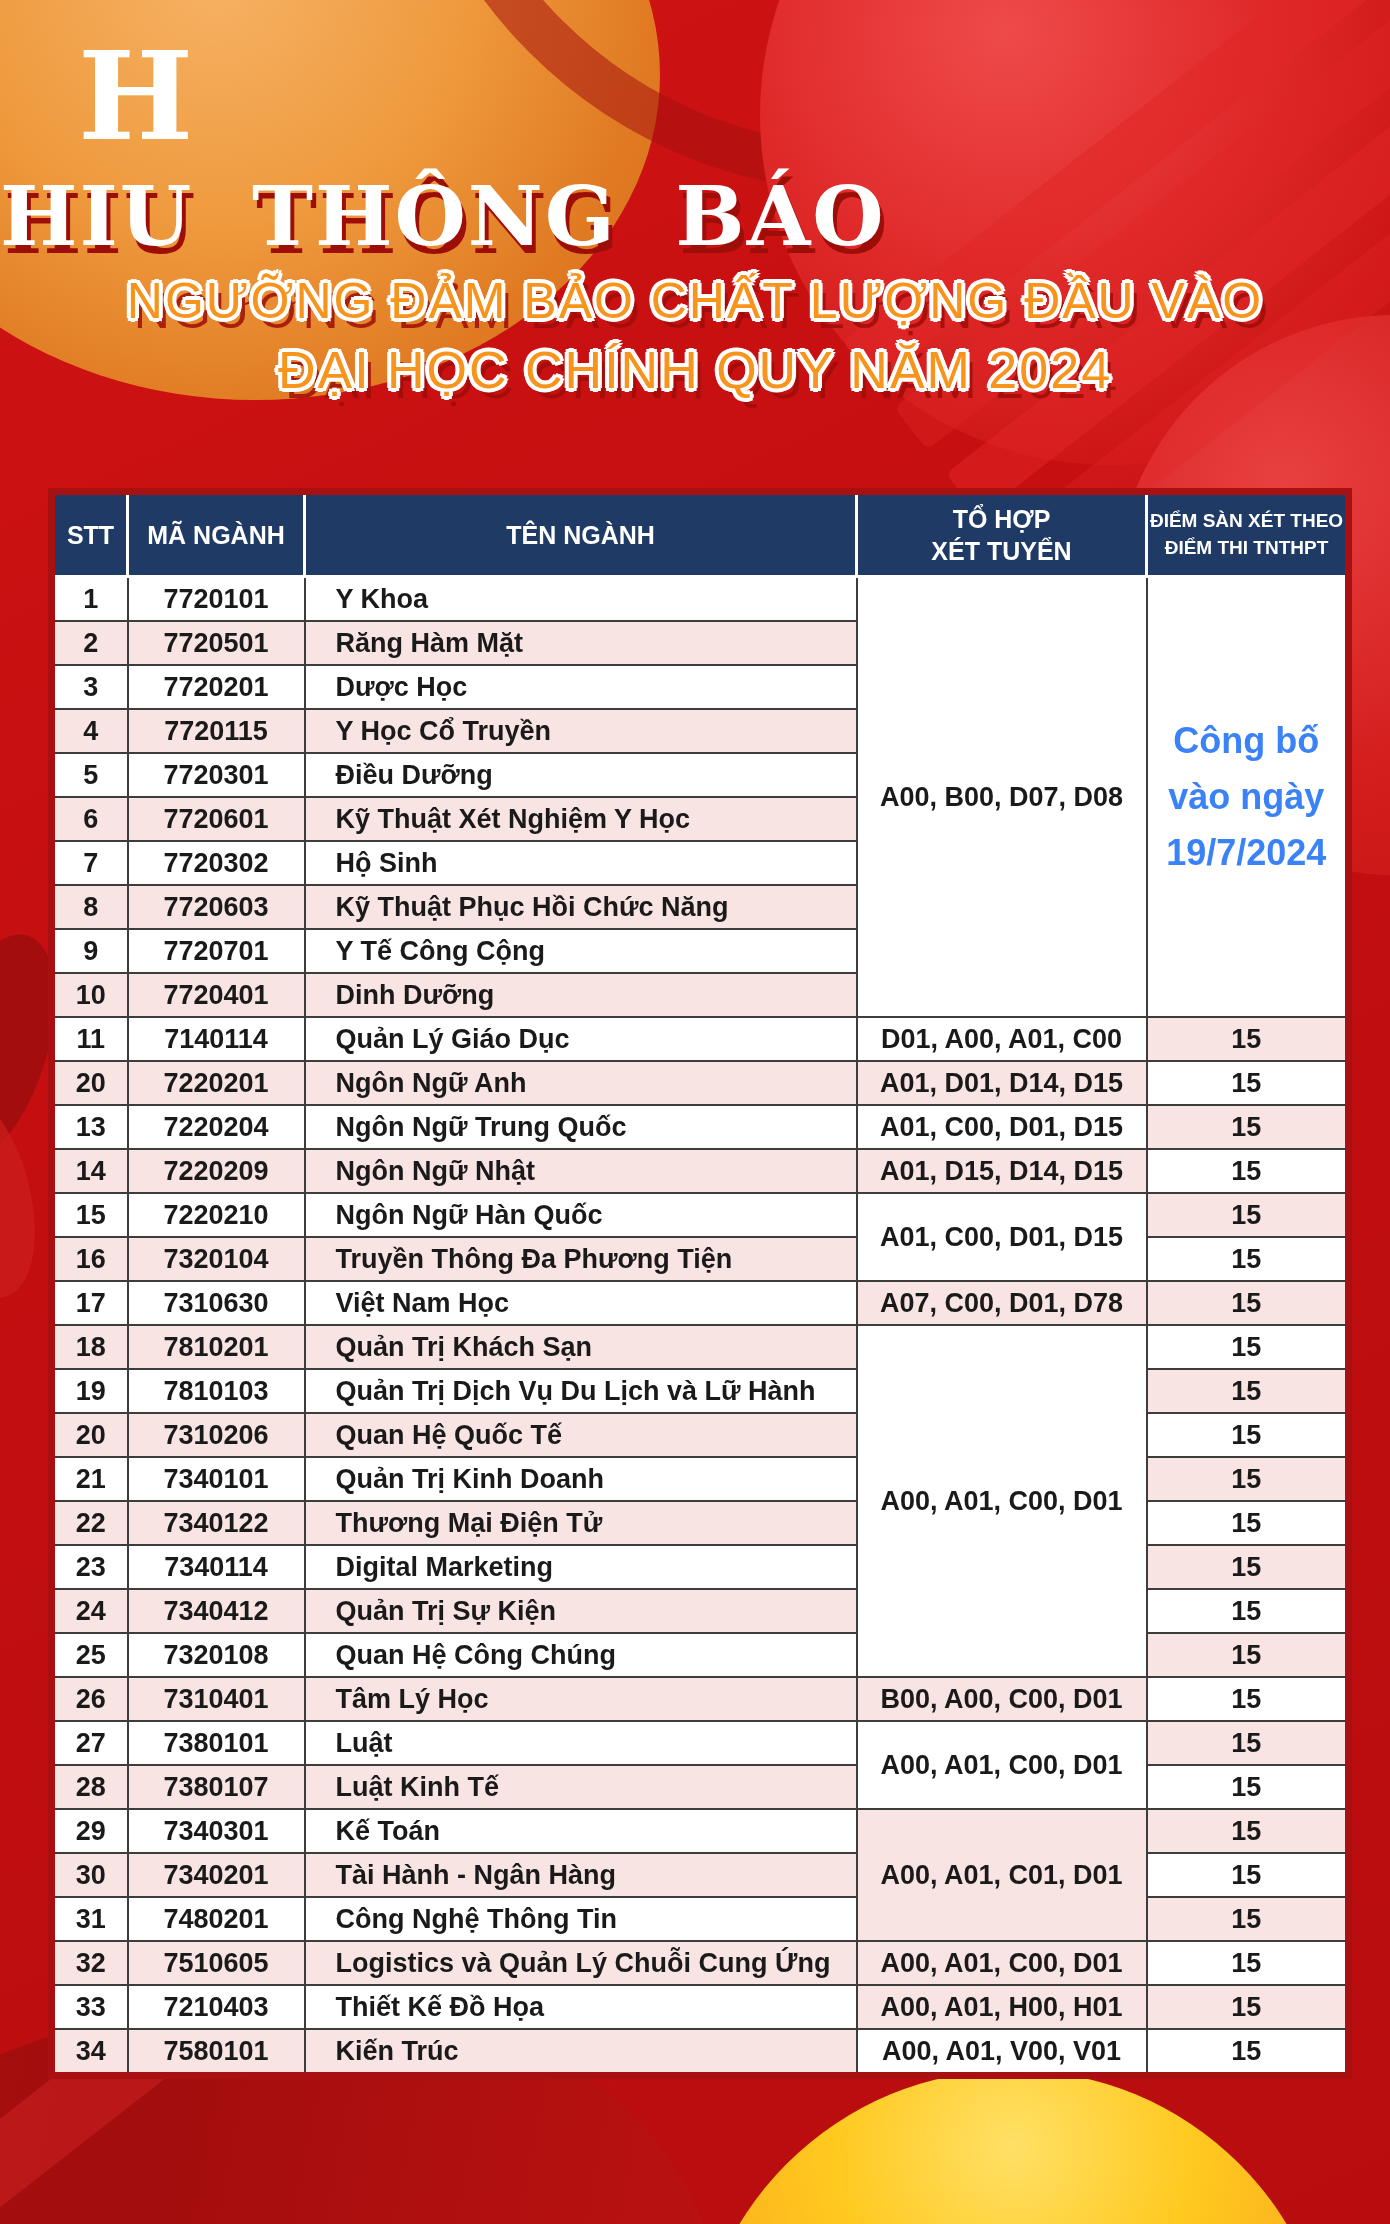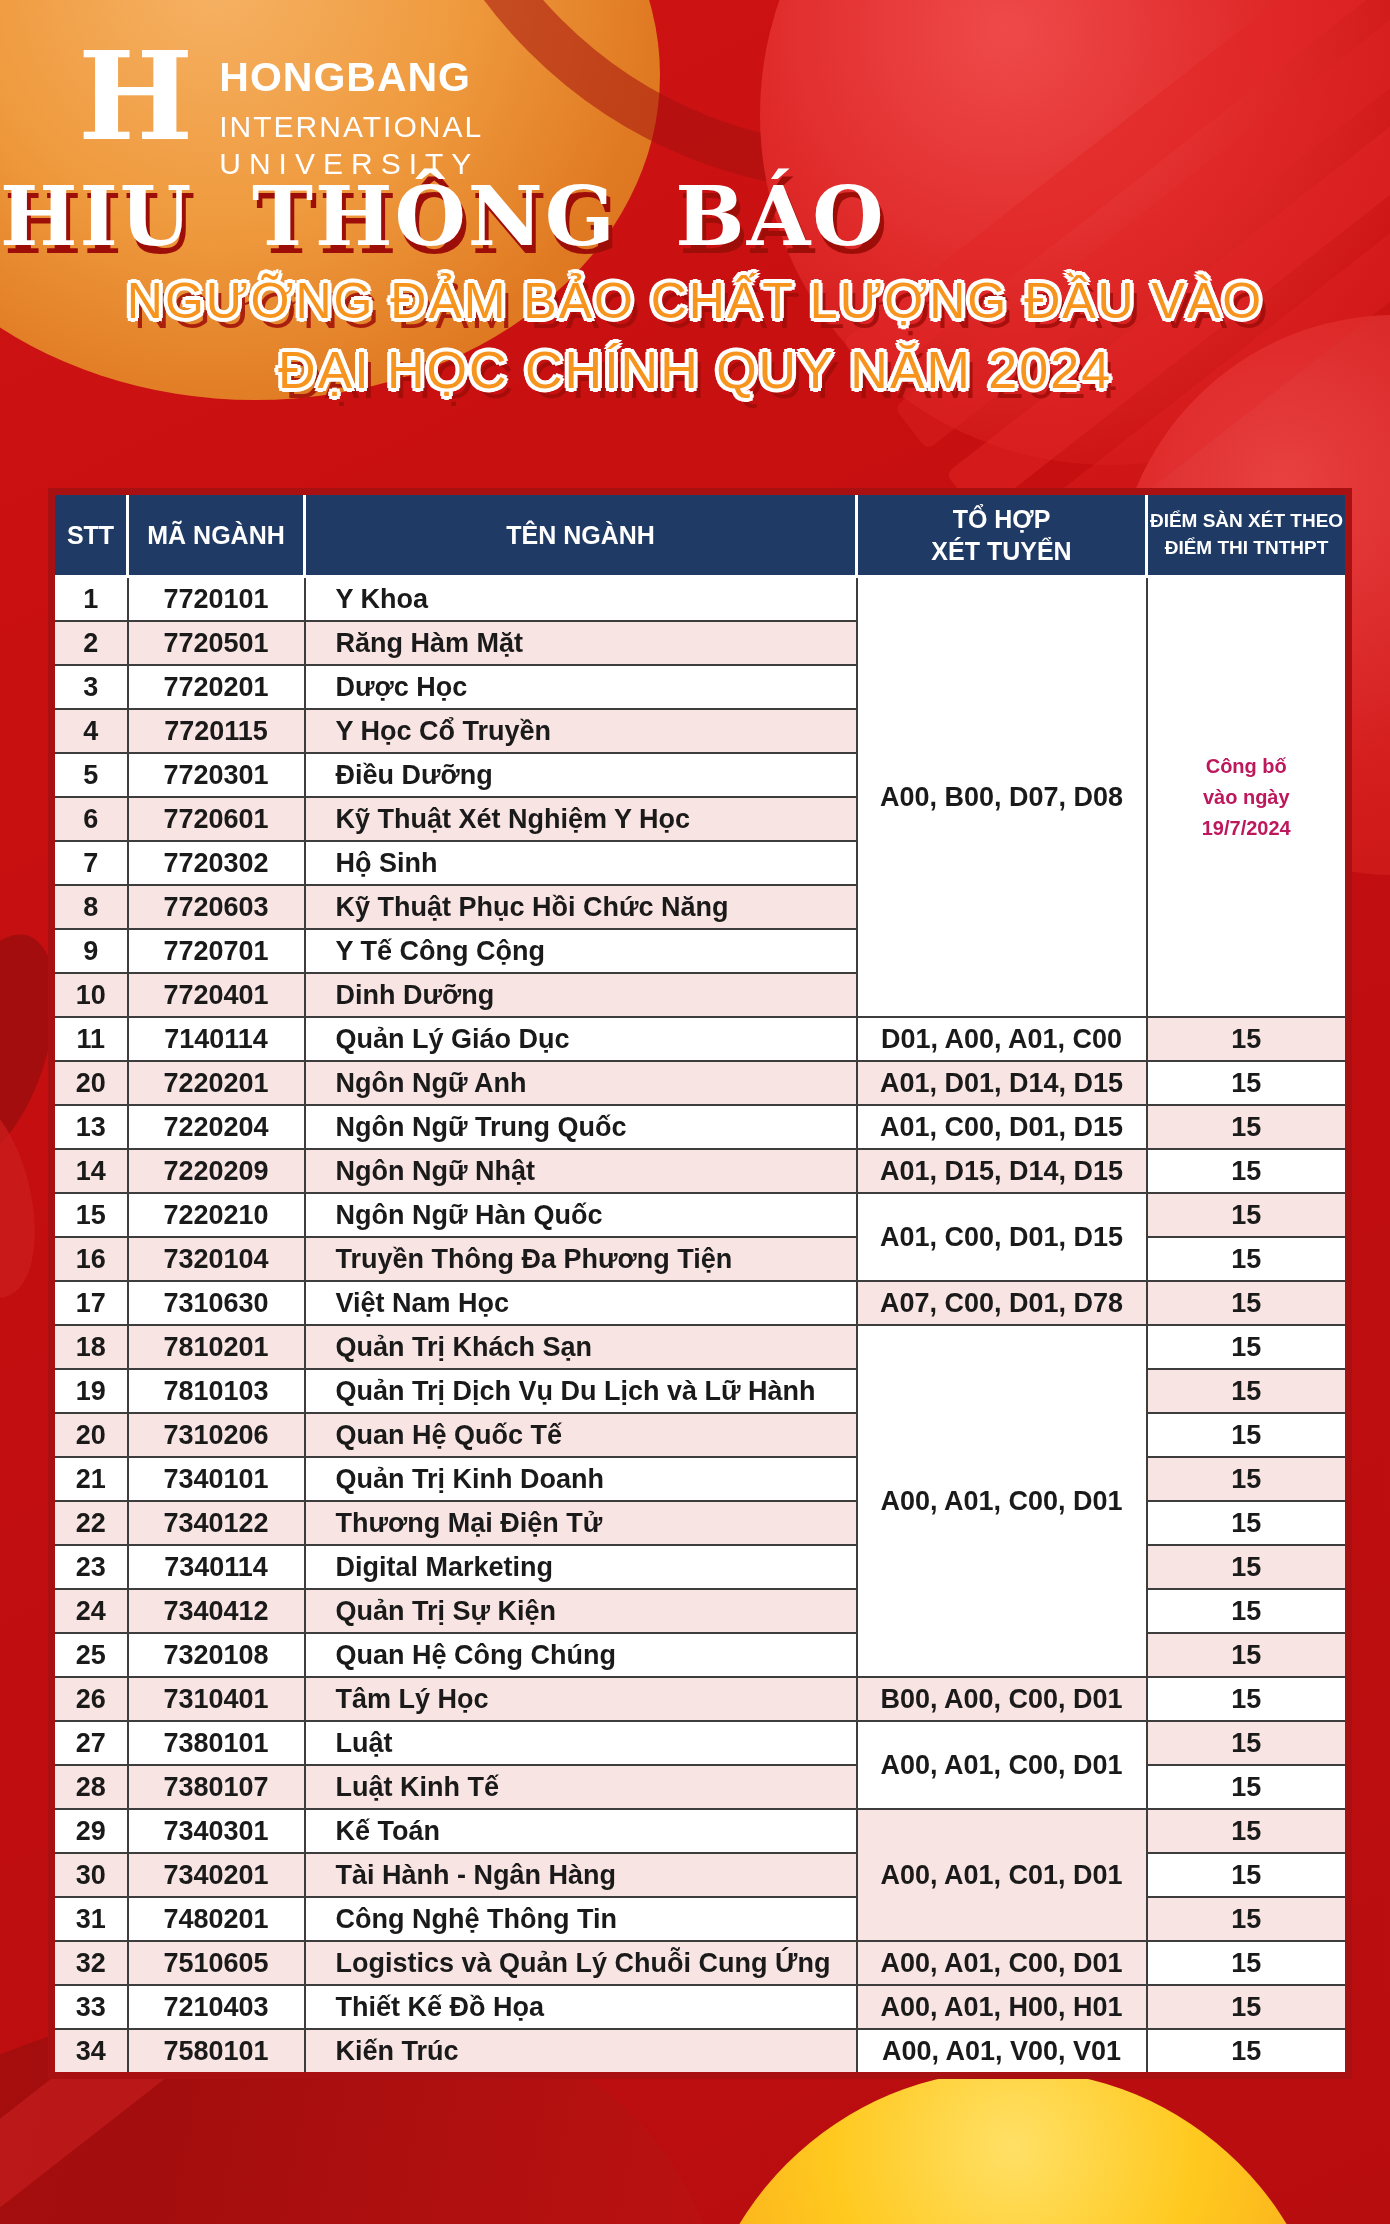--- a/index.html
+++ b/index.html
@@ -66,21 +66,21 @@
   thead th{background:#1f3a64; color:#ffffff; border:3px solid #ffffff;
     height:80px; font-weight:bold; text-align:center; vertical-align:middle; padding:0;}
   .th-stt,.th-code,.th-name,.th-combo{font-size:25px;}
   .th-combo{line-height:1.3;}
   .th-score{font-size:19px; line-height:1.4;}
   tbody td{border:2px solid #3d3d3d; height:42px; padding:0;
     font-size:27px; font-weight:bold; color:#1a1a1a; text-align:center; vertical-align:middle;}
   td.name{text-align:left; padding-left:30px;}
   .bg-white{background:#ffffff;}
   .bg-pink{background:#f8e4e2;}
-  .announce{font-size:20px; line-height:1.55; color:#be185d;}
+  .announce{font-size:36px; line-height:1.55; color:#3b82f6;}
   .pre{white-space:pre-line;}
 </style>
 </head>
 <body>
 
 <div class="poster">
 
   <div class="deco orange-blob"></div>
   <div class="deco ring-top"></div>
   <div class="deco balloon-tr"></div>
@@ -94,25 +94,20 @@
   <div class="deco petal-left1"></div>
   <div class="deco petal-left2"></div>
   <div class="deco wedge-bl"></div>
   <div class="deco wedge-stripe"></div>
   <div class="deco ball-bottom"></div>
 
   <div class="content">
 
     <div class="logo">
       <div class="logo-h">H</div>
-      <div class="logo-text">
-        <div class="logo-l1">HONGBANG</div>
-        <div class="logo-l2">INTERNATIONAL</div>
-        <div class="logo-l3">UNIVERSITY</div>
-      </div>
     </div>
 
     <h1 class="title" style="margin:0;">HIU THÔNG BÁO</h1>
     <div class="subtitle sub1">NGƯỠNG ĐẢM BẢO CHẤT LƯỢNG ĐẦU VÀO</div>
     <div class="subtitle sub2">ĐẠI HỌC CHÍNH QUY NĂM 2024</div>
 
     <div class="table-wrap">
       <table>
         <colgroup>
           <col style="width:76px">

